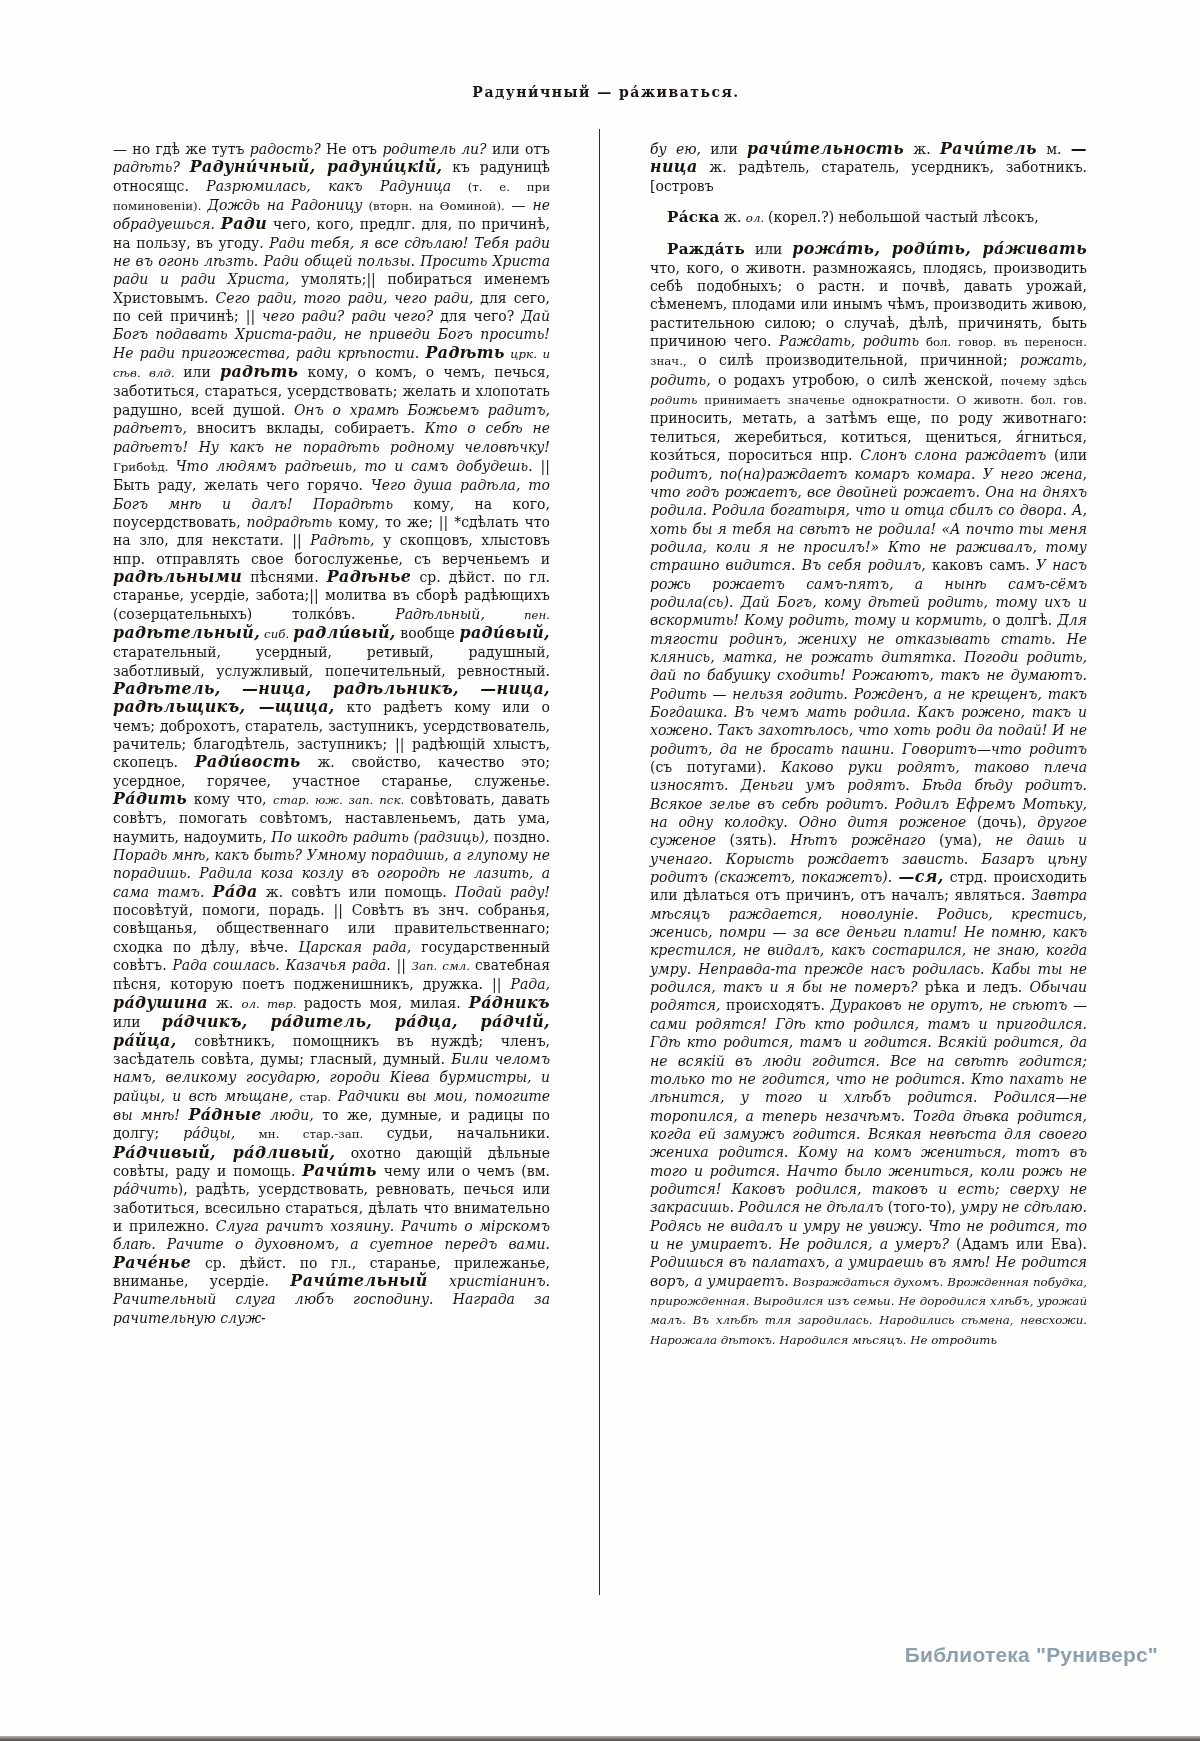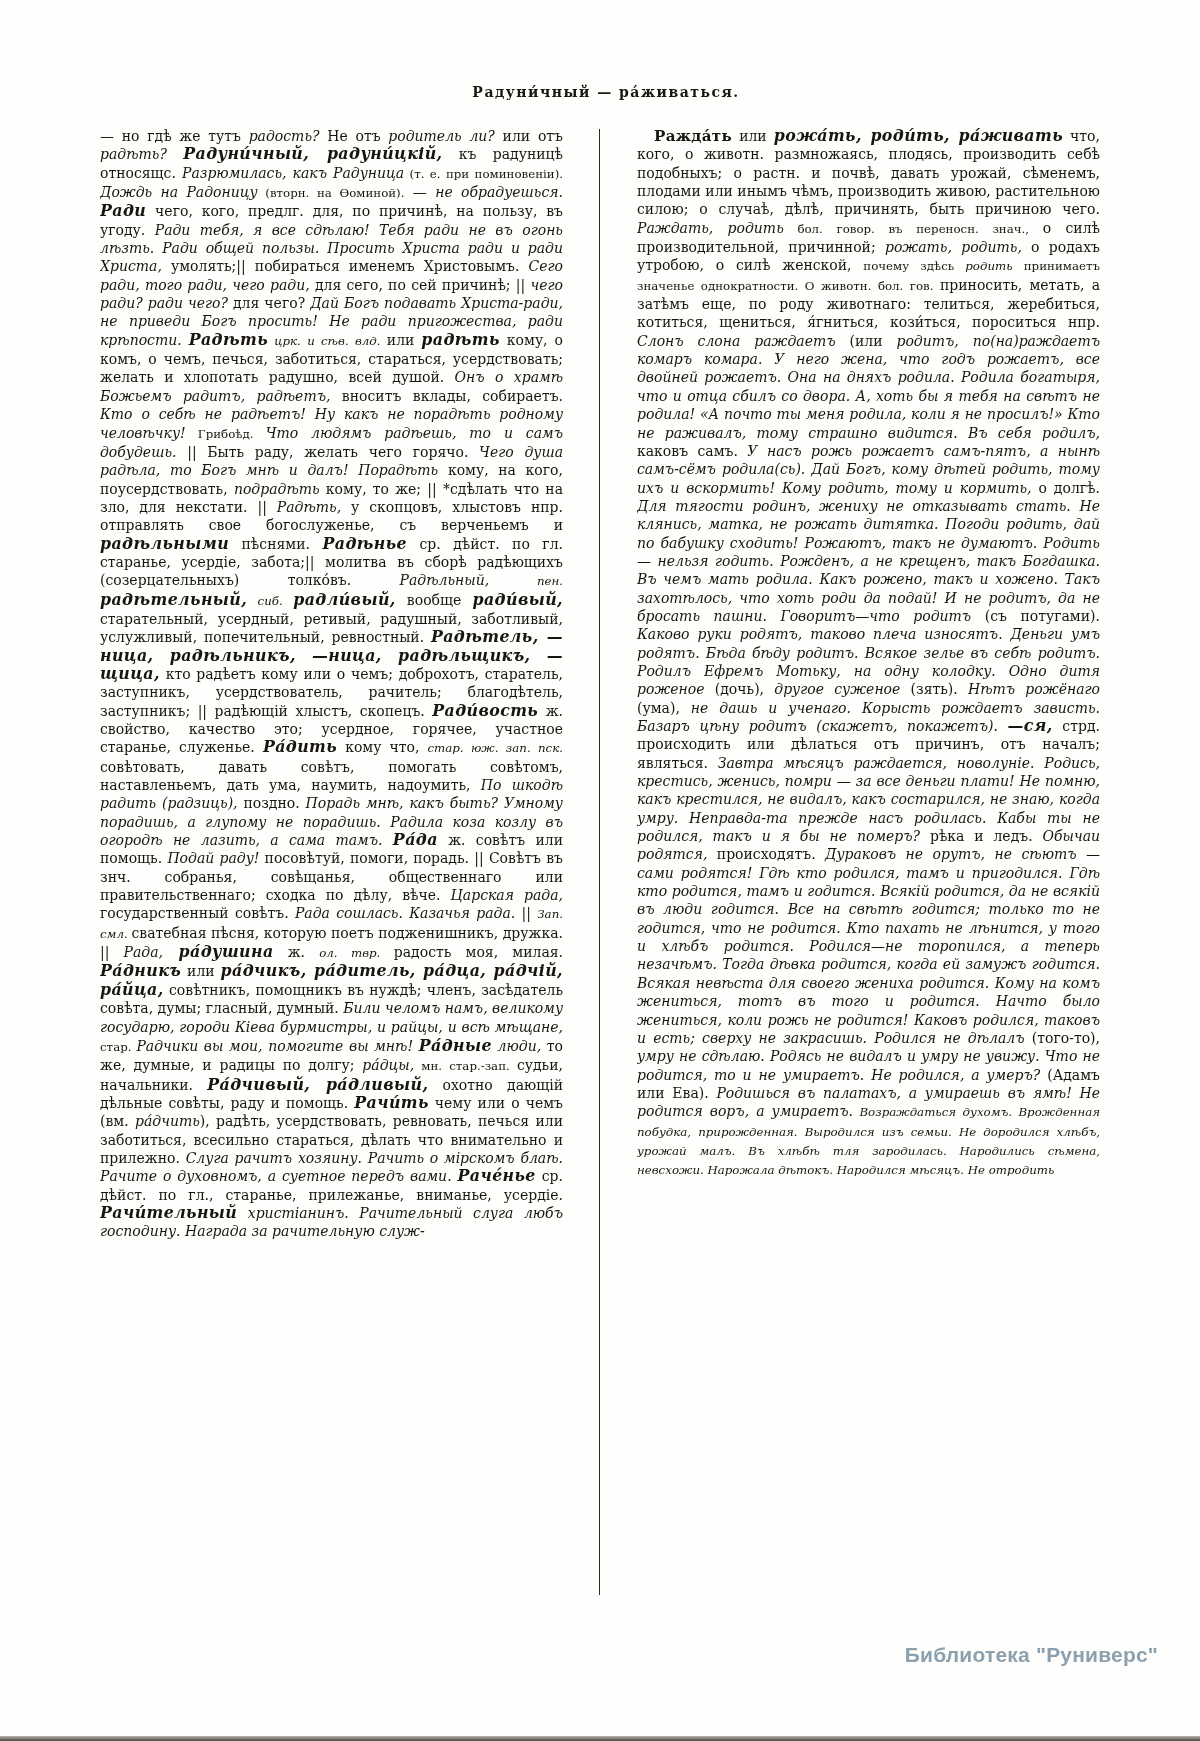--- a/index.html
+++ b/index.html
@@ -21,21 +21,21 @@
     position:absolute;top:0;width:463px;height:1478px;overflow:hidden;
     font-size:14px;line-height:18.35px;text-align:justify;
     text-justify:inter-word;color:#18150f;
   }
   .col-left{left:0;}
   .col-right{left:537px;}
   .column-divider{
     position:absolute;left:499px;top:2px;width:1px;height:1466px;
     background:#2e2a24;
   }
-  .col p{margin:0;padding:0;}
+  .col p{margin:13px;padding:0;}
   .col p.indent{text-indent:17px;}
   .seg-n{}
   .seg-i{font-style:italic;}
   .seg-h{font-weight:bold;font-style:italic;font-size:1.13em;letter-spacing:0.4px;}
   .seg-H{font-weight:bold;font-size:1.08em;letter-spacing:0.3px;}
   .seg-s{font-size:11.8px;}
   .seg-si{font-size:11.8px;font-style:italic;}
   .watermark{
     position:absolute;right:42px;top:1643px;
     font-family:"Liberation Sans","DejaVu Sans",sans-serif;
@@ -50,18 +50,20 @@
 <body>
 
 <div class="page-header">Радуни́чный — ра́живаться.</div>
 
 <div class="text-block">
   <div class="col col-left">
       <p><span class="seg-n">— но гдѣ же тутъ </span><span class="seg-i">радость?</span><span class="seg-n"> Не отъ </span><span class="seg-i">родитель ли?</span><span class="seg-n"> или отъ </span><span class="seg-i">радѣть?</span><span class="seg-n"> </span><span class="seg-h">Радуни́чный, радуни́цкій,</span><span class="seg-n"> къ радуницѣ относящс. </span><span class="seg-i">Разрюмилась, какъ Радуница</span><span class="seg-s"> (т. е. при поминовеніи). </span><span class="seg-i">Дождь на Радоницу</span><span class="seg-s"> (вторн. на Ѳоминой).</span><span class="seg-n"> — </span><span class="seg-i">не обрадуешься.</span><span class="seg-n"> </span><span class="seg-h">Ради</span><span class="seg-n"> чего, кого, предлг. для, по причинѣ, на пользу, въ угоду. </span><span class="seg-i">Ради тебя, я все сдѣлаю! Тебя ради не въ огонь лѣзть. Ради общей пользы. Просить Христа ради и ради Христа,</span><span class="seg-n"> умолять;|| побираться именемъ Христовымъ. </span><span class="seg-i">Сего ради, того ради, чего ради,</span><span class="seg-n"> для сего, по сей причинѣ; || </span><span class="seg-i">чего ради? ради чего?</span><span class="seg-n"> для чего? </span><span class="seg-i">Дай Богъ подавать Христа-ради, не приведи Богъ просить! Не ради пригожества, ради крѣпости.</span><span class="seg-n"> </span><span class="seg-h">Радѣть</span><span class="seg-si"> црк. и сѣв. влд. </span><span class="seg-n">или </span><span class="seg-h">радѣть</span><span class="seg-n"> кому, о комъ, о чемъ, печься, заботиться, стараться, усердствовать; желать и хлопотать радушно, всей душой. </span><span class="seg-i">Онъ о храмѣ Божьемъ радитъ, радѣетъ,</span><span class="seg-n"> вноситъ вклады, собираетъ. </span><span class="seg-i">Кто о себѣ не радѣетъ! Ну какъ не порадѣть родному человѣчку!</span><span class="seg-s"> Грибоѣд. </span><span class="seg-i">Что людямъ радѣешь, то и самъ добудешь.</span><span class="seg-n"> || Быть раду, желать чего горячо. </span><span class="seg-i">Чего душа радѣла, то Богъ мнѣ и далъ! Порадѣть</span><span class="seg-n"> кому, на кого, поусердствовать, </span><span class="seg-i">подрадѣть</span><span class="seg-n"> кому, то же; || *сдѣлать что на зло, для некстати. || </span><span class="seg-i">Радѣть,</span><span class="seg-n"> у скопцовъ, хлыстовъ нпр. отправлять свое богослуженье, съ верченьемъ и </span><span class="seg-h">радѣльными</span><span class="seg-n"> пѣснями. </span><span class="seg-h">Радѣнье</span><span class="seg-n"> ср. дѣйст. по гл. старанье, усердіе, забота;|| молитва въ сборѣ радѣющихъ (созерцательныхъ) толко́въ. </span><span class="seg-i">Радѣльный,</span><span class="seg-si"> пен. </span><span class="seg-h">радѣтельный,</span><span class="seg-si"> сиб. </span><span class="seg-h">радли́вый,</span><span class="seg-n"> вообще </span><span class="seg-h">ради́вый,</span><span class="seg-n"> старательный, усердный, ретивый, радушный, заботливый, услужливый, попечительный, ревностный. </span><span class="seg-h">Радѣтель, —ница, радѣльникъ, —ница, радѣльщикъ, —щица,</span><span class="seg-n"> кто радѣетъ кому или о чемъ; доброхотъ, старатель, заступникъ, усердствователь, рачитель; благодѣтель, заступникъ; || радѣющій хлыстъ, скопецъ. </span><span class="seg-h">Ради́вость</span><span class="seg-n"> ж. свойство, качество это; усердное, горячее, участное старанье, служенье. </span><span class="seg-h">Ра́дить</span><span class="seg-n"> кому что, </span><span class="seg-si">стар. юж. зап. пск. </span><span class="seg-n">совѣтовать, давать совѣтъ, помогать совѣтомъ, наставленьемъ, дать ума, наумить, надоумить, </span><span class="seg-i">По шкодѣ радить (радзиць),</span><span class="seg-n"> поздно. </span><span class="seg-i">Порадь мнѣ, какъ быть? Умному порадишь, а глупому не порадишь. Радила коза козлу въ огородѣ не лазить, а сама тамъ.</span><span class="seg-n"> </span><span class="seg-h">Ра́да</span><span class="seg-n"> ж. совѣтъ или помощь. </span><span class="seg-i">Подай раду!</span><span class="seg-n"> посовѣтуй, помоги, порадь. || Совѣтъ въ знч. собранья, совѣщанья, общественнаго или правительственнаго; сходка по дѣлу, вѣче. </span><span class="seg-i">Царская рада,</span><span class="seg-n"> государственный совѣтъ. </span><span class="seg-i">Рада сошлась. Казачья рада.</span><span class="seg-n"> || </span><span class="seg-si">Зап. смл. </span><span class="seg-n">сватебная пѣсня, которую поетъ подженишникъ, дружка. || </span><span class="seg-i">Рада,</span><span class="seg-h"> ра́душина</span><span class="seg-n"> ж. </span><span class="seg-si">ол. твр. </span><span class="seg-n">радость моя, милая. </span><span class="seg-h">Ра́дникъ</span><span class="seg-n"> или </span><span class="seg-h">ра́дчикъ, ра́дитель, ра́дца, ра́дчій, ра́йца,</span><span class="seg-n"> совѣтникъ, помощникъ въ нуждѣ; членъ, засѣдатель совѣта, думы; гласный, думный. </span><span class="seg-i">Били челомъ намъ, великому государю, городи Кіева бурмистры, и райцы, и всѣ мѣщане,</span><span class="seg-s"> стар. </span><span class="seg-i">Радчики вы мои, помогите вы мнѣ!</span><span class="seg-n"> </span><span class="seg-h">Ра́дные</span><span class="seg-i"> люди,</span><span class="seg-n"> то же, думные, и радицы по долгу; </span><span class="seg-i">ра́дцы,</span><span class="seg-s"> мн. стар.-зап. </span><span class="seg-n">судьи, начальники. </span><span class="seg-h">Ра́дчивый, ра́дливый,</span><span class="seg-n"> охотно дающій дѣльные совѣты, раду и помощь. </span><span class="seg-h">Рачи́ть</span><span class="seg-n"> чему или о чемъ (вм. </span><span class="seg-i">ра́дчить</span><span class="seg-n">), радѣть, усердствовать, ревновать, печься или заботиться, всесильно стараться, дѣлать что внимательно и прилежно. </span><span class="seg-i">Слуга рачитъ хозяину. Рачить о мірскомъ блаѣ. Рачите о духовномъ, а суетное передъ вами.</span><span class="seg-n"> </span><span class="seg-h">Рачéнье</span><span class="seg-n"> ср. дѣйст. по гл., старанье, прилежанье, вниманье, усердіе. </span><span class="seg-h">Рачи́тельный</span><span class="seg-i"> христіанинъ. Рачительный слуга любъ господину. Награда за рачительную служ-</span></p>
     </div>
   <div class="column-divider"></div>
   <div class="col col-right">
+      <p><span class="seg-i">бу ею,</span><span class="seg-n"> или </span><span class="seg-h">рачи́тельность</span><span class="seg-n"> ж. </span><span class="seg-h">Рачи́тель</span><span class="seg-n"> м. </span><span class="seg-h">—ница</span><span class="seg-n"> ж. радѣтель, старатель, усердникъ, заботникъ. [островъ</span></p>
+      <p class="indent"><span class="seg-H">Ра́ска</span><span class="seg-n"> ж. </span><span class="seg-si">ол. </span><span class="seg-n">(корел.?) небольшой частый лѣсокъ,</span></p>
       <p class="indent"><span class="seg-H">Ражда́ть</span><span class="seg-n"> или </span><span class="seg-h">рожа́ть, роди́ть, ра́живать</span><span class="seg-n"> что, кого, о животн. размножаясь, плодясь, производить себѣ подобныхъ; о растн. и почвѣ, давать урожай, сѣменемъ, плодами или инымъ чѣмъ, производить живою, растительною силою; о случаѣ, дѣлѣ, причинять, быть причиною чего. </span><span class="seg-i">Раждать, родить</span><span class="seg-s"> бол. говор. въ переносн. знач., </span><span class="seg-n">о силѣ производительной, причинной; </span><span class="seg-i">рожать, родить,</span><span class="seg-n"> о родахъ утробою, о силѣ женской, </span><span class="seg-s">почему здѣсь </span><span class="seg-si">родить</span><span class="seg-s"> принимаетъ значенье однократности. О животн. бол. гов. </span><span class="seg-n">приносить, метать, а затѣмъ еще, по роду животнаго: телиться, жеребиться, котиться, щениться, я́гниться, кози́ться, пороситься нпр. </span><span class="seg-i">Слонъ слона раждаетъ</span><span class="seg-n"> (или </span><span class="seg-i">родитъ, по(на)раждаетъ комаръ комара. У него жена, что годъ рожаетъ, все двойней рожаетъ. Она на дняхъ родила. Родила богатыря, что и отца сбилъ со двора. А, хоть бы я тебя на свѣтъ не родила! «А почто ты меня родила, коли я не просилъ!» Кто не раживалъ, тому страшно видится. Въ себя родилъ,</span><span class="seg-n"> каковъ самъ. </span><span class="seg-i">У насъ рожь рожаетъ самъ-пятъ, а нынѣ самъ-сёмъ родила(сь). Дай Богъ, кому дѣтей родить, тому ихъ и вскормить! Кому родить, тому и кормить,</span><span class="seg-n"> о долгѣ. </span><span class="seg-i">Для тягости родинъ, жениху не отказывать стать. Не клянись, матка, не рожать дитятка. Погоди родить, дай по бабушку сходить! Рожаютъ, такъ не думаютъ. Родить — нельзя годить. Рожденъ, а не крещенъ, такъ Богдашка. Въ чемъ мать родила. Какъ рожено, такъ и хожено. Такъ захотѣлось, что хоть роди да подай! И не родитъ, да не бросать пашни. Говоритъ—что родитъ</span><span class="seg-n"> (съ потугами). </span><span class="seg-i">Каково руки родятъ, таково плеча износятъ. Деньги умъ родятъ. Бѣда бѣду родитъ. Всякое зелье въ себѣ родитъ. Родилъ Ефремъ Мотьку, на одну колодку. Одно дитя роженое</span><span class="seg-n"> (дочь), </span><span class="seg-i">другое суженое</span><span class="seg-n"> (зять). </span><span class="seg-i">Нѣтъ рожёнаго</span><span class="seg-n"> (ума), </span><span class="seg-i">не дашь и ученаго. Корысть рождаетъ зависть. Базаръ цѣну родитъ (скажетъ, покажетъ).</span><span class="seg-n"> </span><span class="seg-h">—ся,</span><span class="seg-n"> стрд. происходить или дѣлаться отъ причинъ, отъ началъ; являться. </span><span class="seg-i">Завтра мѣсяцъ раждается, новолуніе. Родись, крестись, женись, помри — за все деньги плати! Не помню, какъ крестился, не видалъ, какъ состарился, не знаю, когда умру. Неправда-та прежде насъ родилась. Кабы ты не родился, такъ и я бы не померъ?</span><span class="seg-n"> рѣка и ледъ. </span><span class="seg-i">Обычаи родятся,</span><span class="seg-n"> происходятъ. </span><span class="seg-i">Дураковъ не орутъ, не сѣютъ — сами родятся! Гдѣ кто родился, тамъ и пригодился. Гдѣ кто родится, тамъ и годится. Всякій родится, да не всякій въ люди годится. Все на свѣтѣ годится; только то не годится, что не родится. Кто пахать не лѣнится, у того и хлѣбъ родится. Родился—не торопился, а теперь незачѣмъ. Тогда дѣвка родится, когда ей замужъ годится. Всякая невѣста для своего жениха родится. Кому на комъ жениться, тотъ въ того и родится. Начто было жениться, коли рожь не родится! Каковъ родился, таковъ и есть; сверху не закрасишь. Родился не дѣлалъ</span><span class="seg-n"> (того-то), </span><span class="seg-i">умру не сдѣлаю. Родясь не видалъ и умру не увижу. Что не родится, то и не умираетъ. Не родился, а умеръ?</span><span class="seg-n"> (Адамъ или Ева). </span><span class="seg-i">Родишься въ палатахъ, а умираешь въ ямѣ! Не родится воръ, а умираетъ.</span><span class="seg-si"> Возраждаться духомъ. Врожденная побудка, прирожденная. Выродился изъ семьи. Не дородился хлѣбъ, урожай малъ. Въ хлѣбѣ тля зародилась. Народились сѣмена, невсхожи. Нарожала дѣтокъ. Народился мѣсяцъ. Не отродить</span></p>
     </div>
 </div>
 
 <div class="watermark">Библиотека "Руниверс"</div>
 <div class="scan-edge"></div>
 
 </body></html>

